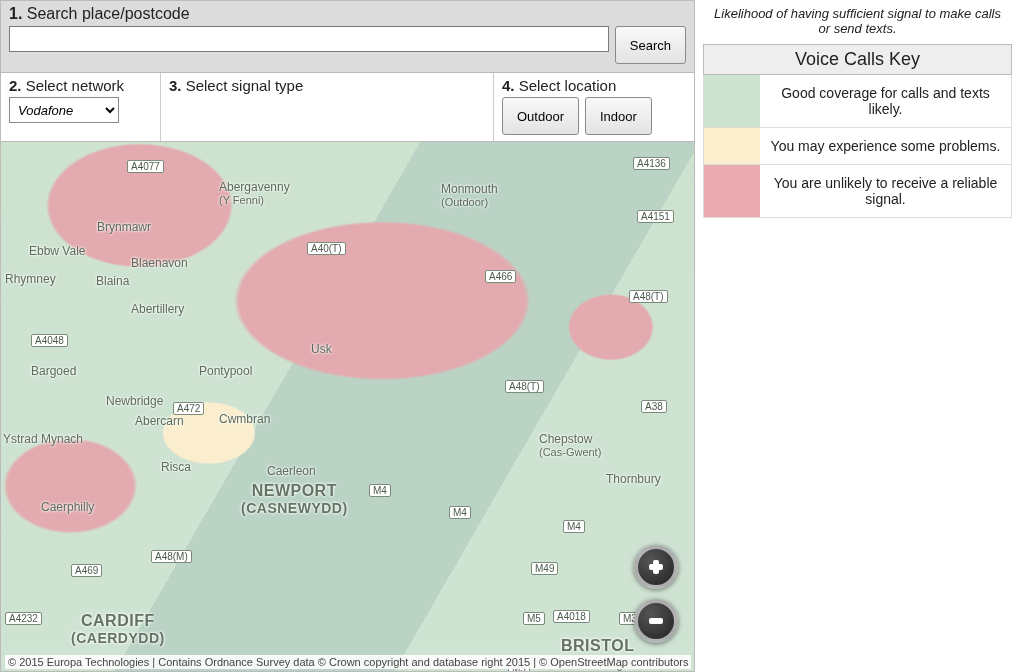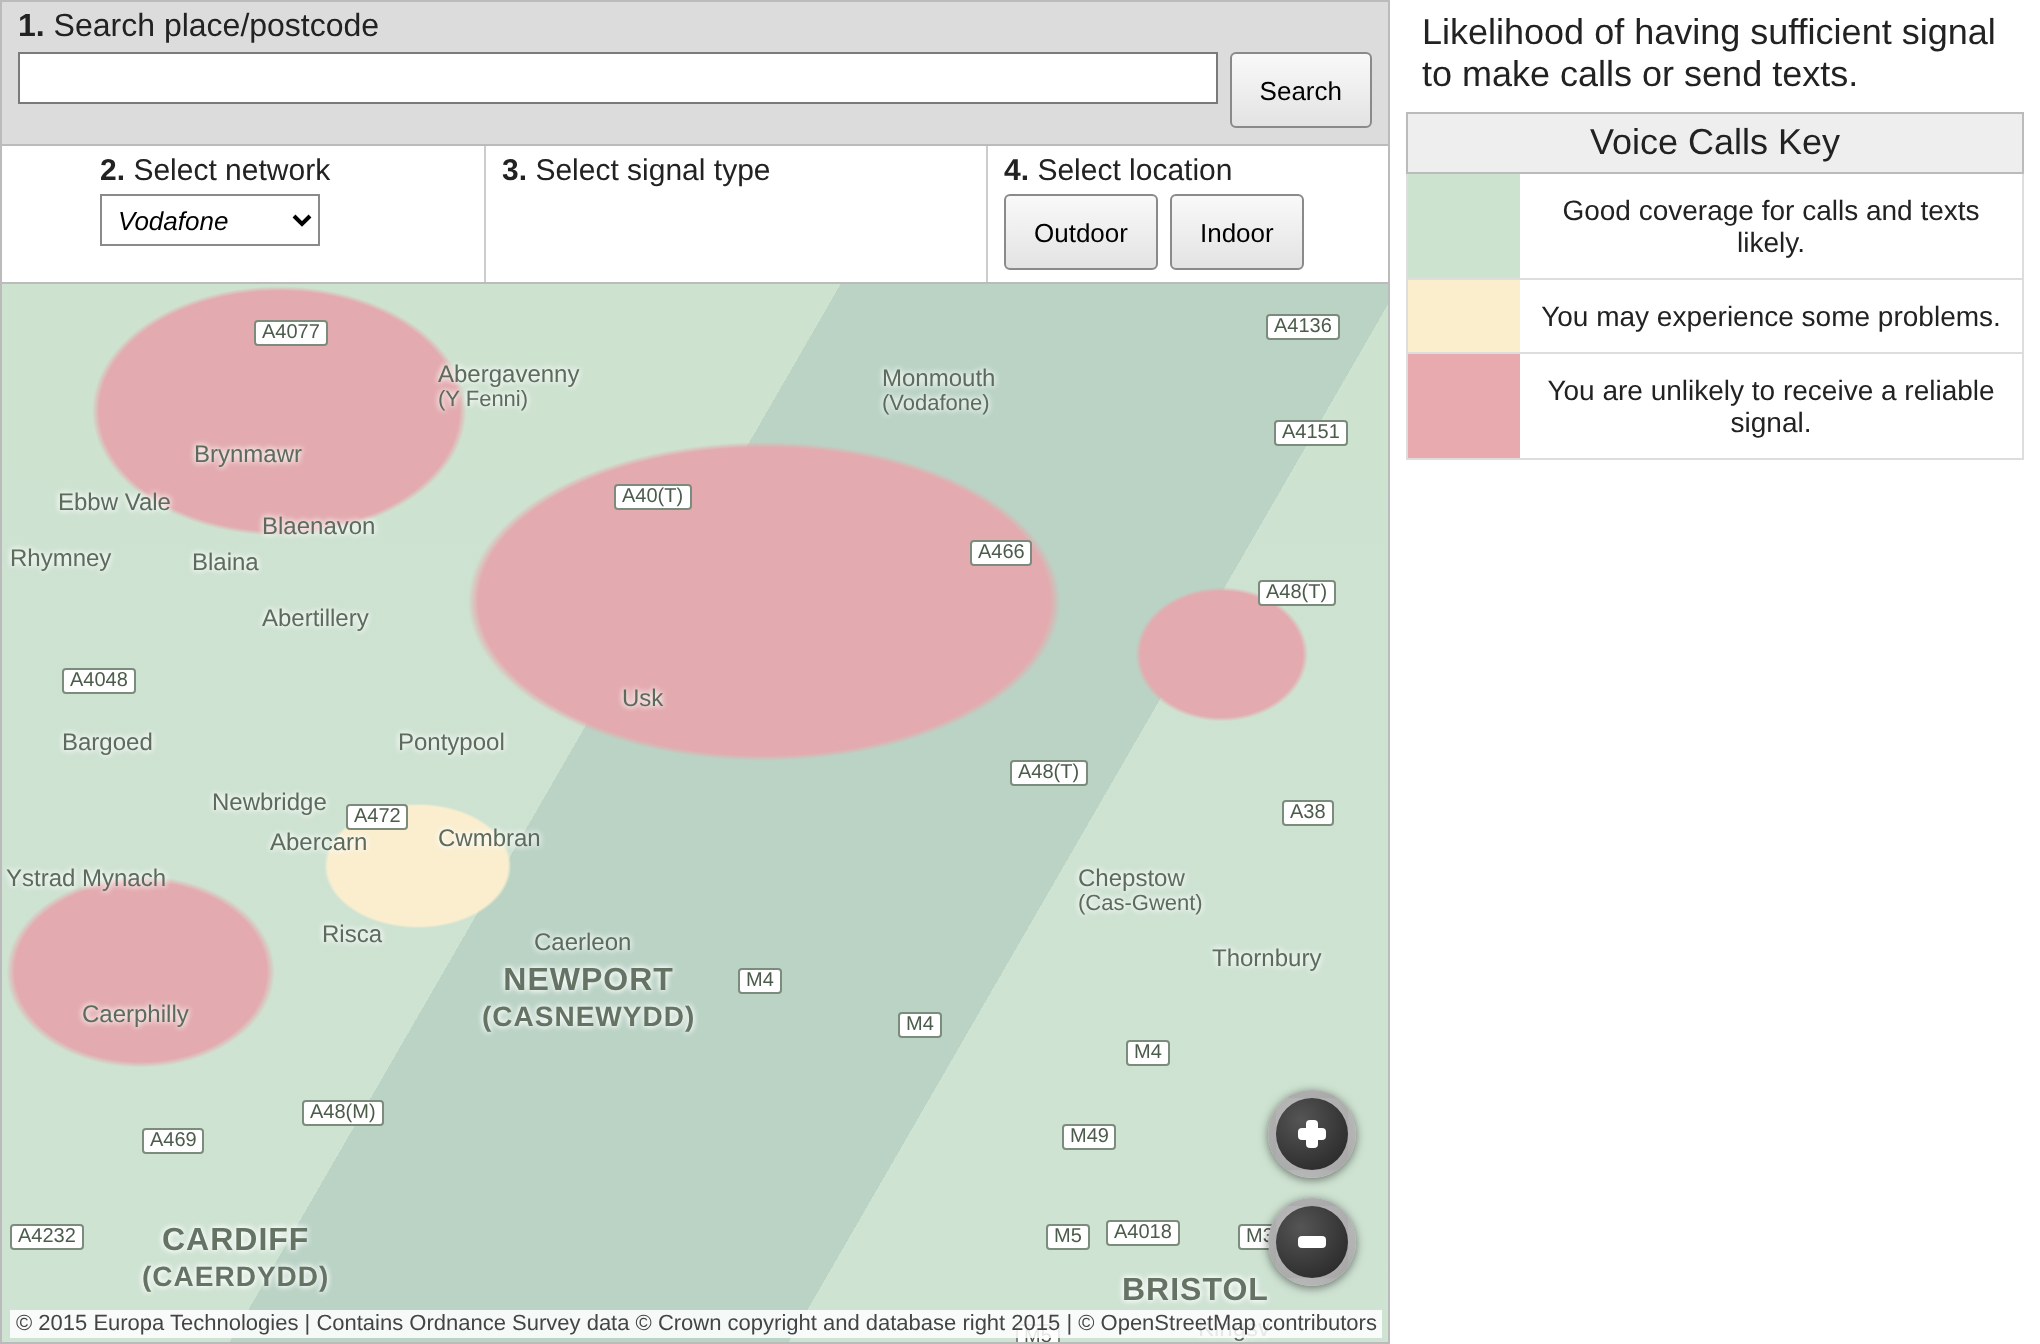--- a/index.html
+++ b/index.html
@@ -9,21 +9,21 @@
 .right { width: 325px; padding: 4px 8px 0 8px; }
 
 .topbar { background: #dcdcdc; padding: 4px 8px 8px 8px; border: 1px solid #bbb; }
 .topbar .label { font-weight: normal; font-size: 16px; margin-bottom: 3px; }
 .topbar .label b { font-weight: bold; }
 .searchrow { display: flex; gap: 6px; }
 .searchrow input { flex: 1; height: 26px; border: 1px solid #7a7a7a; padding: 0 4px; font-size: 14px; }
 .btn { background: linear-gradient(#f9f9f9,#e3e3e3); border: 1px solid #8a8a8a; border-radius: 3px; height: 38px; padding: 0 14px; font-size: 13px; cursor: pointer; }
 
 .steprow { display: flex; background: #fff; border-left: 1px solid #bbb; border-right: 1px solid #bbb; border-bottom: 1px solid #bbb; }
-.step { padding: 4px 24px 6px 8px; position: relative; margin-left: 41px; }
+.step { padding: 4px 24px 6px 8px; position: relative; }
 .step + .step::before { content: ""; position: absolute; left: -1px; top: 0; bottom: 0; border-left: 1px solid #ccc; }
 .step .steplabel { font-size: 15px; margin-bottom: 3px; }
 .step .steplabel b { font-weight: bold; }
 .select { height: 26px; border: 1px solid #8a8a8a; background: #fff; font-size: 13px; padding: 0 4px; min-width: 110px; font-style: italic; }
 .btnrow { display: flex; gap: 6px; }
 
 .mapwrap { position: relative; flex: 1; border: 1px solid #bbb; border-top: none; overflow: hidden; }
 .mapbg { position: absolute; inset: 0; background:
   radial-gradient(ellipse 260px 140px at 55% 30%, #e8aaae 0 55%, transparent 57%),
   radial-gradient(ellipse 180px 120px at 20% 12%, #e8aaae 0 50%, transparent 52%),
@@ -38,21 +38,21 @@
 .maplabel.big { font-size: 16px; font-weight: 600; color: #647364; letter-spacing: .5px; text-align: center; }
 .roadtag { position: absolute; background: #fff; border: 1px solid #7c8c7c; color: #4c5c4c; font-size: 10px; padding: 0 3px; border-radius: 2px; }
 .credits { position: absolute; left: 4px; bottom: 2px; font-size: 11px; color: #444; background: rgba(255,255,255,.85); padding: 1px 3px; }
 .zoombtn { position: absolute; right: 16px; width: 44px; height: 44px; border-radius: 50%; background: radial-gradient(circle at 35% 30%, #555, #222); border: 4px solid rgba(255,255,255,.6); box-shadow: 0 1px 5px rgba(0,0,0,.5); cursor: pointer; }
 .zoombtn::before, .zoombtn::after { content: ""; position: absolute; background: #fff; }
 .zoombtn::before { left: 11px; right: 11px; top: 50%; height: 6px; margin-top: -3px; border-radius: 2px; }
 #zoom-in { bottom: 82px; }
 #zoom-in::after { top: 11px; bottom: 11px; left: 50%; width: 6px; margin-left: -3px; border-radius: 2px; }
 #zoom-out { bottom: 28px; }
 
-.desc { text-align: left; font-size: 18px; padding: 2px 8px 8px; }
+.desc { text-align: center; font-size: 13px; padding: 2px 8px 8px; font-style: italic; }
 .keyhead { background: #eee; border: 1px solid #bbb; text-align: center; font-size: 18px; padding: 4px 0; }
 .keyrow { display: flex; border: 1px solid #ddd; border-top: none; }
 .swatch { width: 56px; }
 .keytext { flex: 1; text-align: center; padding: 10px 8px; font-size: 14px; }
 </style>
 </head>
 <body>
 
 <div class="app">
   <div class="left">
@@ -80,21 +80,21 @@
           <button class="btn">Outdoor</button>
           <button class="btn">Indoor</button>
         </div>
       </div>
     </div>
 
     <div class="mapwrap">
       <div class="mapbg"></div>
       <div id="map-labels">
           <div class="maplabel" style="left: 218px; top: 38px;">Abergavenny<div style="font-size: 11px;">(Y Fenni)</div></div>
-          <div class="maplabel" style="left: 440px; top: 40px;">Monmouth<div style="font-size: 11px;">(Vodafone)</div></div>
+          <div class="maplabel" style="left: 440px; top: 40px;">Monmouth<div style="font-size: 11px;">(Outdoor)</div></div>
           <div class="maplabel" style="left: 96px; top: 78px;">Brynmawr</div>
           <div class="maplabel" style="left: 28px; top: 102px;">Ebbw Vale</div>
           <div class="maplabel" style="left: 130px; top: 114px;">Blaenavon</div>
           <div class="maplabel" style="left: 4px; top: 130px;">Rhymney</div>
           <div class="maplabel" style="left: 95px; top: 132px;">Blaina</div>
           <div class="maplabel" style="left: 130px; top: 160px;">Abertillery</div>
           <div class="maplabel" style="left: 310px; top: 200px;">Usk</div>
           <div class="maplabel" style="left: 198px; top: 222px;">Pontypool</div>
           <div class="maplabel" style="left: 30px; top: 222px;">Bargoed</div>
           <div class="maplabel" style="left: 105px; top: 252px;">Newbridge</div>

